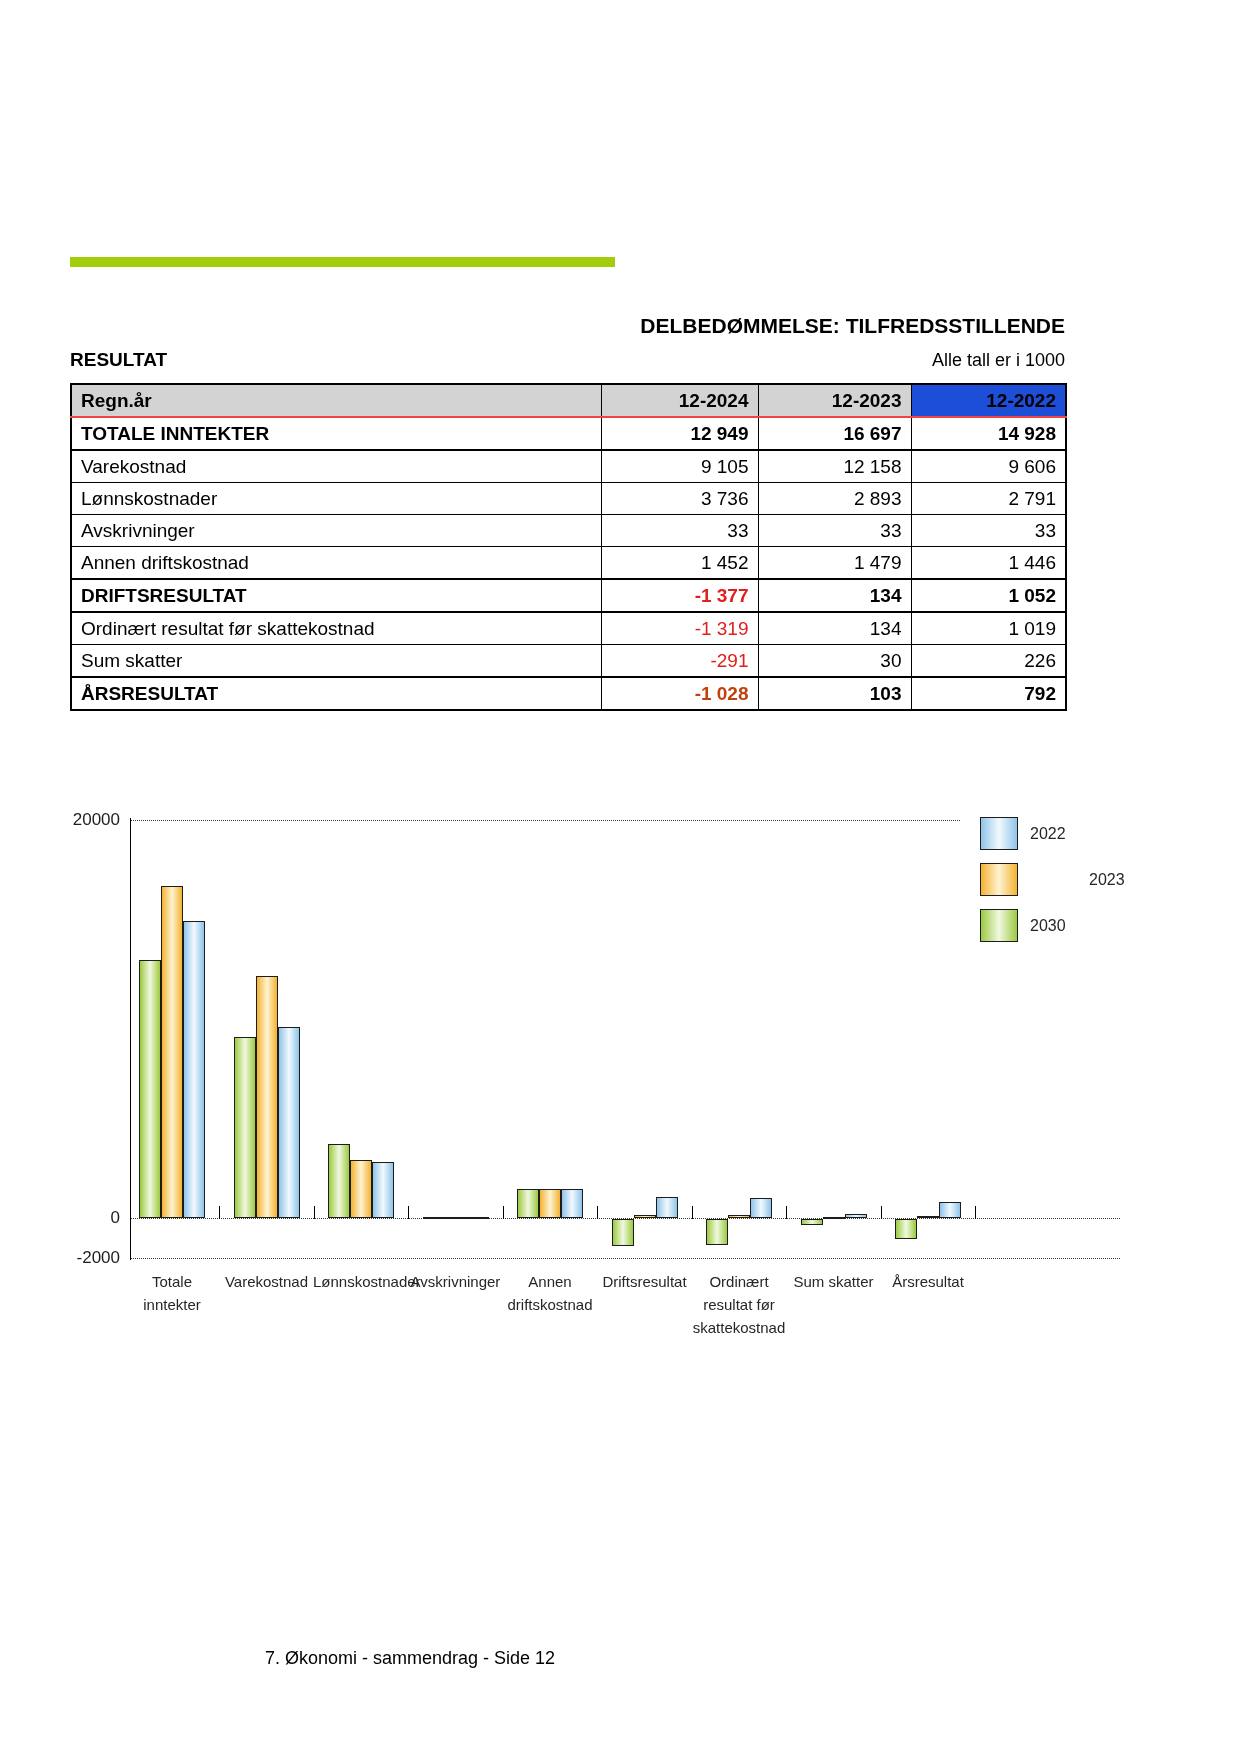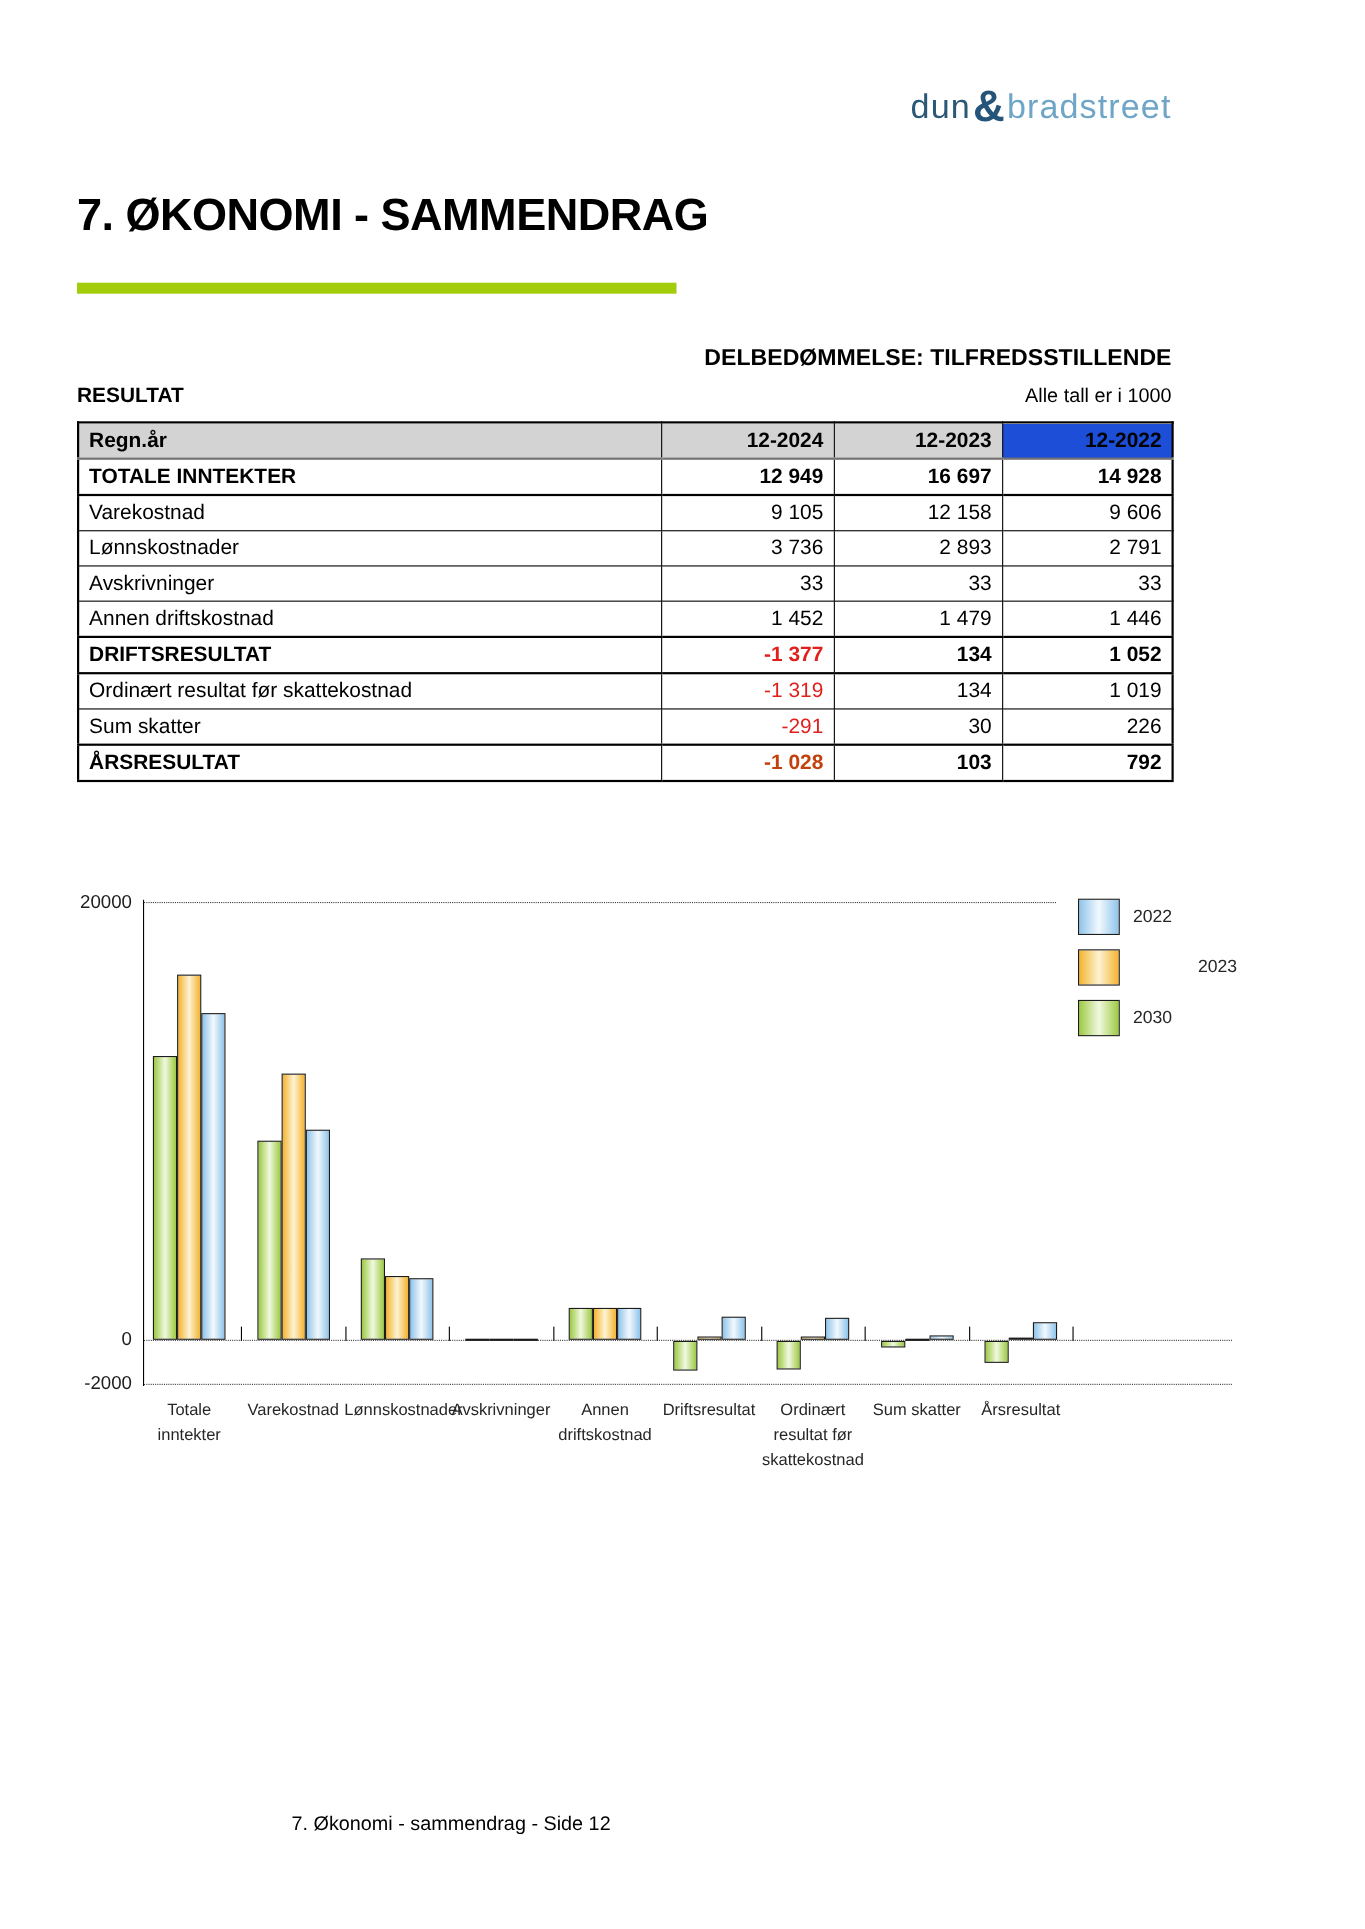--- a/index.html
+++ b/index.html
@@ -18,21 +18,21 @@
   .title-rule{position:absolute;left:70px;top:257px;width:545px;height:10px;}
   
   .assessment{position:absolute;left:265px;top:314px;width:800px;text-align:right;font-size:21px;font-weight:bold;}
   .meta-row{position:absolute;left:70px;top:349px;width:995px;display:flex;justify-content:space-between;align-items:baseline;}
   .section-label{font-size:19px;font-weight:bold;}
   .units-note{font-size:18px;}
   
   table.result{position:absolute;left:70px;top:383px;width:995px;border-collapse:collapse;table-layout:fixed;
     font-size:19px;border:2px solid #000;}
   table.result th,table.result td{border:1px solid #000;padding:0 9px;height:31px;overflow:hidden;white-space:nowrap;}
-  table.result thead th{border-bottom:2px solid #737373;font-weight:bold;}
+  table.result thead th{border-bottom:2px solid #ef4444;font-weight:bold;}
   table.result .col-label{text-align:left;}
   table.result .col-num{text-align:right;}
   table.result tr.emph td{font-weight:bold;border-top:2px solid #000;border-bottom:2px solid #000;}
   
   .chart{position:absolute;left:0;top:0;width:1241px;height:1754px;pointer-events:none;}
   .gridline{position:absolute;height:0;border-top:1px dotted #3a3a3a;}
   .yaxis{position:absolute;width:0;border-left:1px solid #000;}
   .ytick-label{position:absolute;width:60px;text-align:right;font-size:17px;color:#1e1e1e;}
   .xtick{position:absolute;width:0;border-left:1px solid #000;height:13px;}
   .bar{position:absolute;width:22px;border:1px solid #1c1c1c;box-sizing:border-box;}
@@ -40,25 +40,21 @@
   .legend-swatch{position:absolute;width:38px;height:33px;border:1px solid #1c1c1c;box-sizing:border-box;}
   .legend-label{position:absolute;font-size:16px;color:#262626;}
   
   .footer{position:absolute;left:265px;top:1648px;width:800px;text-align:left;font-size:18px;}
 </style>
 </head>
 <body>
 
 <div class="page">
 
-  <div class="logo">
-    <span class="logo-dun" style="color: rgb(43, 88, 118);">dun</span><span class="logo-amp" style="color: rgb(36, 84, 122);">&amp;</span><span class="logo-brad" style="color: rgb(111, 165, 198);">bradstreet</span>
-  </div>
-
-  <h1 class="title">7. ØKONOMI - SAMMENDRAG</h1>
+
   <div class="title-rule" style="background: rgb(163, 204, 12);"></div>
 
   <div class="assessment">DELBEDØMMELSE: TILFREDSSTILLENDE</div>
 
   <div class="meta-row">
     <span class="section-label">RESULTAT</span>
     <span class="units-note">Alle tall er i 1000</span>
   </div>
 
   <table class="result">

